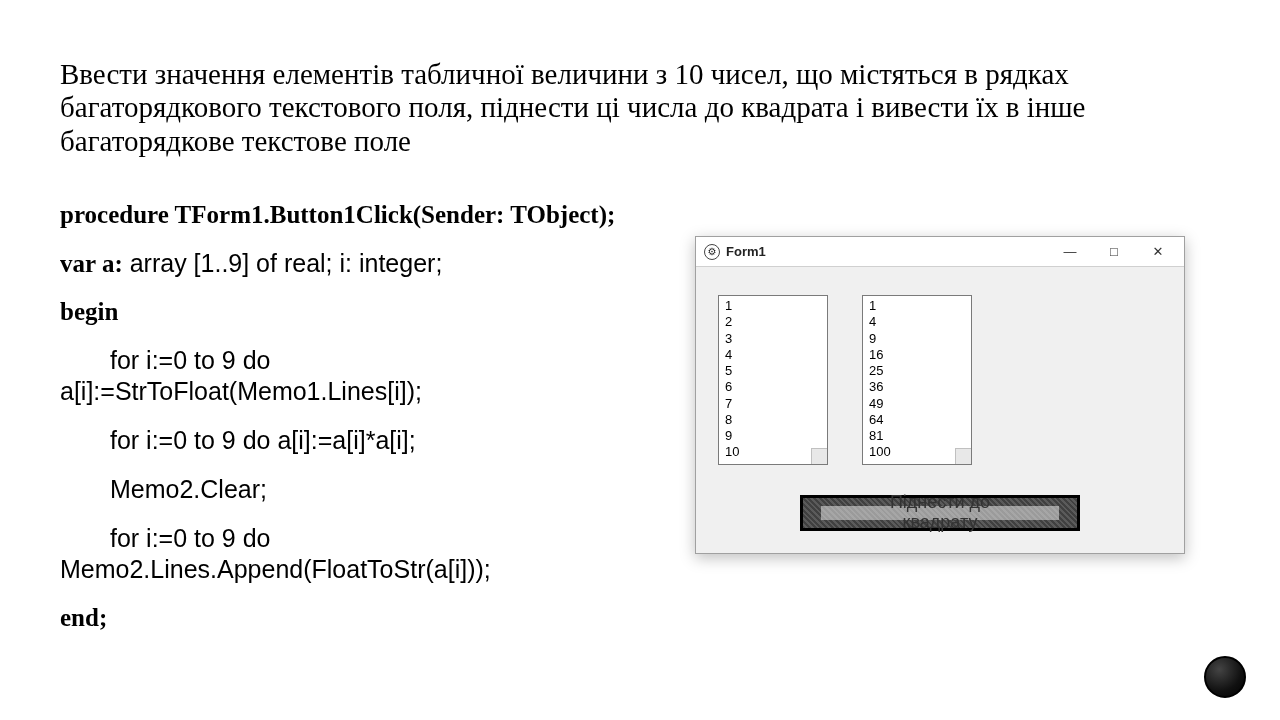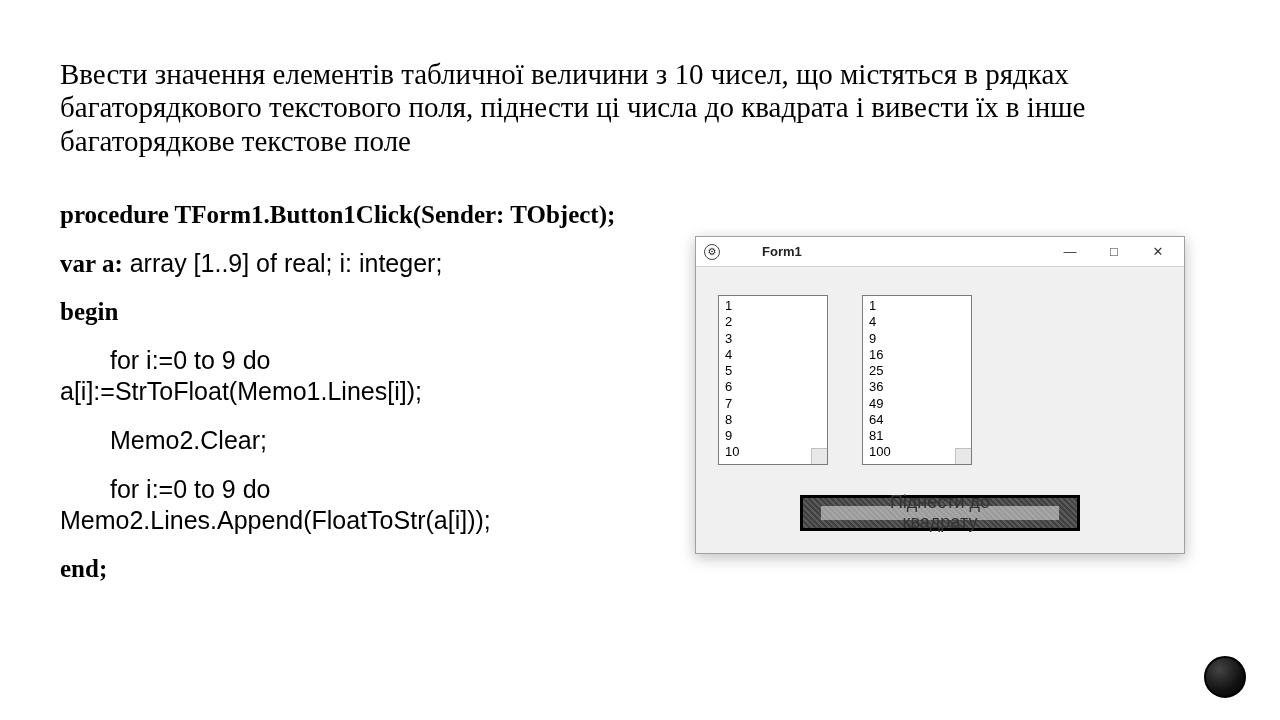--- a/index.html
+++ b/index.html
@@ -60,21 +60,21 @@
     color: #222;
   }
   .app-icon {
     width: 16px; height: 16px;
     border-radius: 50%;
     border: 1px solid #444;
     margin-right: 6px;
     display: flex; align-items: center; justify-content: center;
     font-size: 10px;
   }
-  .titlebar .title-text { flex: 1; font-weight: 600; margin-left: 36px; }
+  .titlebar .title-text { flex: 1; font-weight: 600; }
   .win-controls { display: flex; gap: 0; }
   .win-btn {
     width: 44px; height: 28px;
     display: flex; align-items: center; justify-content: center;
     font-family: Arial, sans-serif;
     font-size: 13px;
     color: #333;
   }
   .form-body {
     padding: 28px 22px 22px 22px;
@@ -154,20 +154,21 @@
     <div class="code-col">
       <p><span class="bold-serif">procedure TForm1.Button1Click(Sender: TObject);</span></p>
       <p>
         <span class="bold-serif">var a:</span><span class="sans"> array [1..9] of real; i: integer;</span>
       </p>
       <p><span class="bold-serif">begin</span></p>
       <p>
         <span class="indent sans" style="display:inline-block">for i:=0 to 9 do</span><br>
         <span class="sans">a[i]:=StrToFloat(Memo1.Lines[i]);</span>
       </p>
+      <p class="indent"><span class="sans">for i:=0 to 9 do a[i]:=a[i]*a[i];</span></p>
       <p class="indent"><span class="sans">Memo2.Clear;</span></p>
       <p>
         <span class="indent sans" style="display:inline-block">for i:=0 to 9 do</span><br>
         <span class="sans">Memo2.Lines.Append(FloatToStr(a[i]));</span>
       </p>
       <p><span class="bold-serif">end;</span></p>
     </div>
 
     <div class="screenshot-col">
       <div class="form-window">

